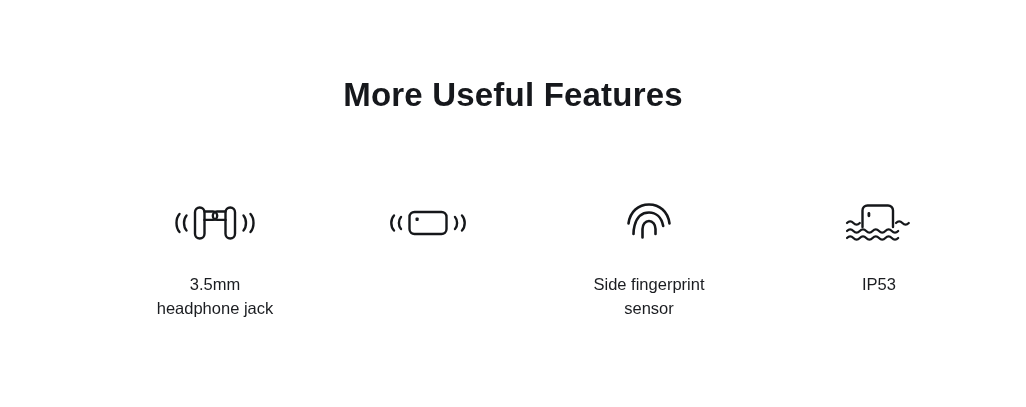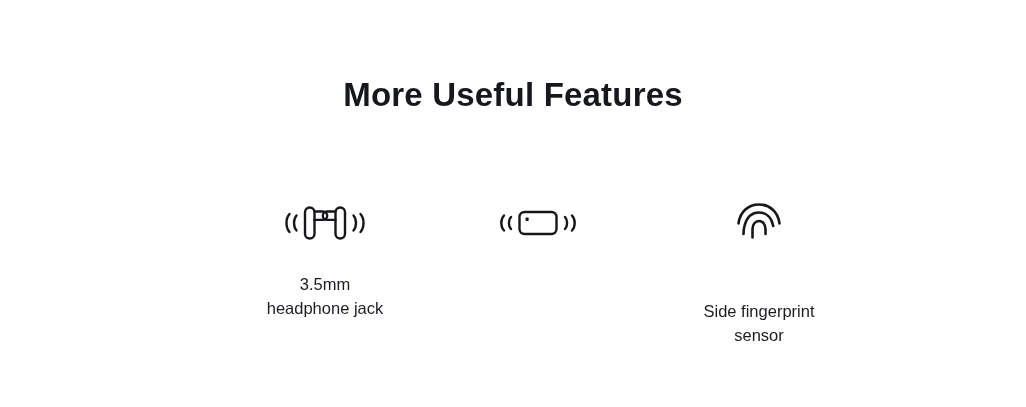--- a/index.html
+++ b/index.html
@@ -42,21 +42,21 @@
     align-items: flex-start;
     justify-content: center;
   }
   .feature-item {
     display: flex;
     flex-direction: column;
     align-items: center;
   }
   .feature-item.col-1 { width: 236px; margin-left: 50px; }
   .feature-item.col-2 { width: 190px; margin-left: 0px; }
-  .feature-item.col-3 { width: 220px; margin-left: 16px; gap: 27px; }
+  .feature-item.col-3 { width: 220px; margin-left: 16px; }
   .feature-item.col-4 { width: 200px; margin-left: 20px; }
 
   .icon-box {
     height: 54px;
     display: flex;
     align-items: center;
     justify-content: center;
   }
   .feature-label {
     margin-top: 22px;
@@ -124,15 +124,33 @@
 
           <path d="M8.5 33 C8.5 31, 8.8 27.5, 9.6 24.5 C12 15.5, 17.5 11.5, 24 11.5 C31 11.5, 36.5 16.5, 38.2 25"></path>
 
           <path d="M17.5 36.5 L17.5 28 C17.5 23.4, 20.4 20, 24 20 C27.6 20, 30.5 23.4, 30.5 28 L30.5 33"></path>
         </svg>
       </div>
       <div class="feature-label">Side fingerprint
 sensor</div>
     </div>
 
+    <div class="feature-item col-4">
+      <div class="icon-box">
+        <svg width="76" height="46" viewBox="0 0 76 46" fill="none" stroke="#15171a" stroke-width="2.4" stroke-linecap="round">
+
+          <path d="M21.5 27 L21.5 10.5 a5 5 0 0 1 5 -5 L47 5.5 a5 5 0 0 1 5 5 L52 27" stroke-linejoin="round"></path>
+
+          <rect x="26.5" y="12" width="2.8" height="5.2" rx="1.4" fill="#15171a" stroke="none"></rect>
+
+          <path d="M6 23 q3.2 -3.4 6.4 0 q3.2 3.4 6.4 0" stroke-width="2.2"></path>
+          <path d="M55 23 q3.2 -3.4 6.4 0 q3.2 3.4 6.4 0" stroke-width="2.2"></path>
+
+          <path d="M6 31 q3.2 -3.4 6.4 0 q3.2 3.4 6.4 0 q3.2 -3.4 6.4 0 q3.2 3.4 6.4 0 q3.2 -3.4 6.4 0 q3.2 3.4 6.4 0 q3.2 -3.4 6.4 0 q3.2 3.4 6.4 0" stroke-width="2.2"></path>
+
+          <path d="M6 38 q3.2 -3.4 6.4 0 q3.2 3.4 6.4 0 q3.2 -3.4 6.4 0 q3.2 3.4 6.4 0 q3.2 -3.4 6.4 0 q3.2 3.4 6.4 0 q3.2 -3.4 6.4 0 q3.2 3.4 6.4 0" stroke-width="2.2"></path>
+        </svg>
+      </div>
+      <div class="feature-label">IP53</div>
+    </div>
 
   </div>
 </div>
 
 </body></html>

